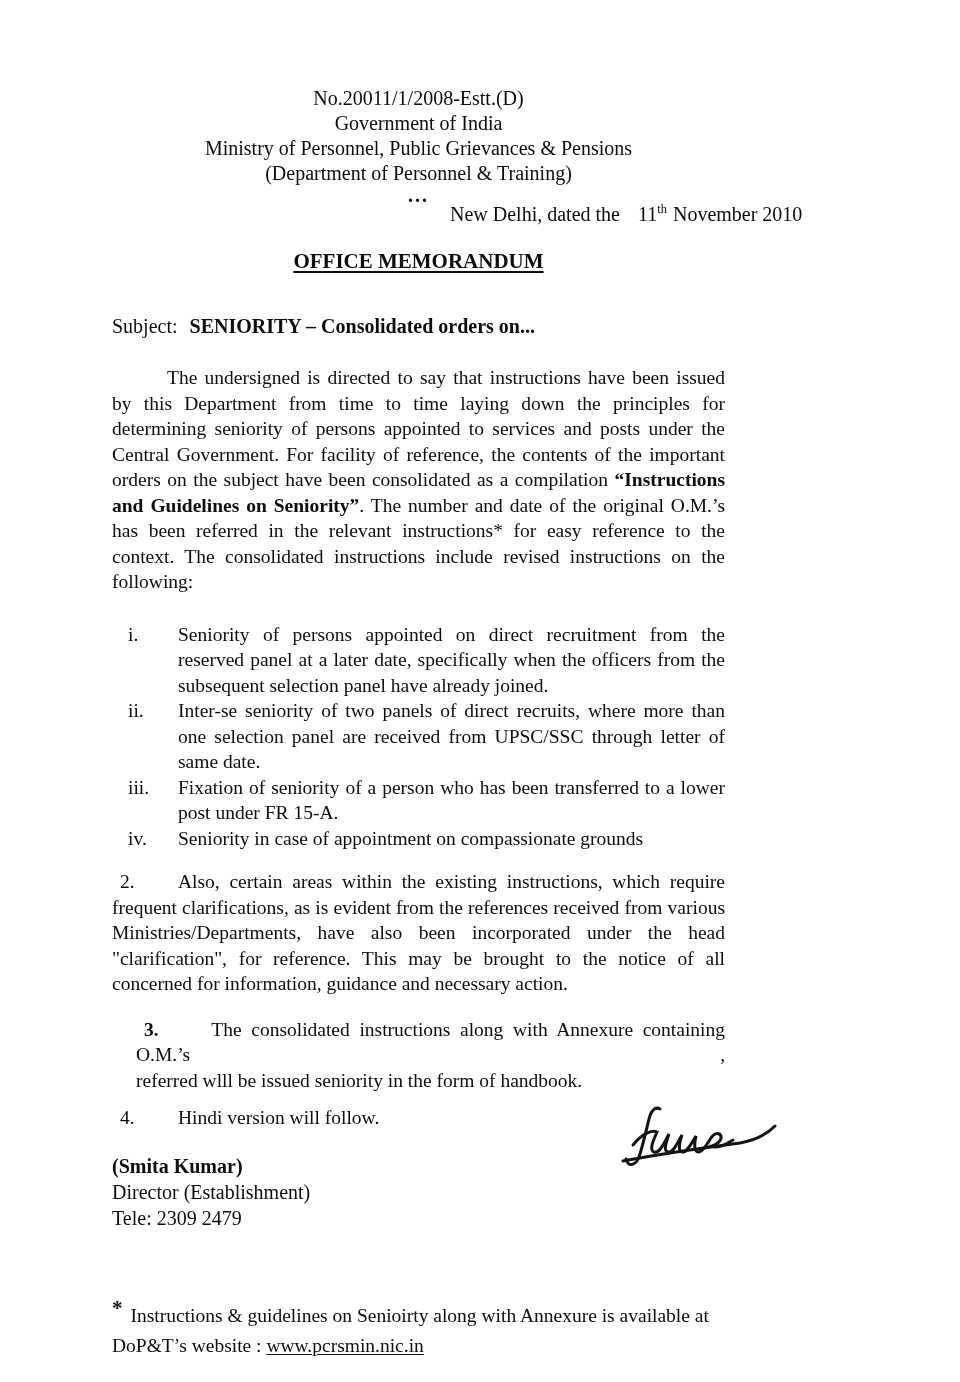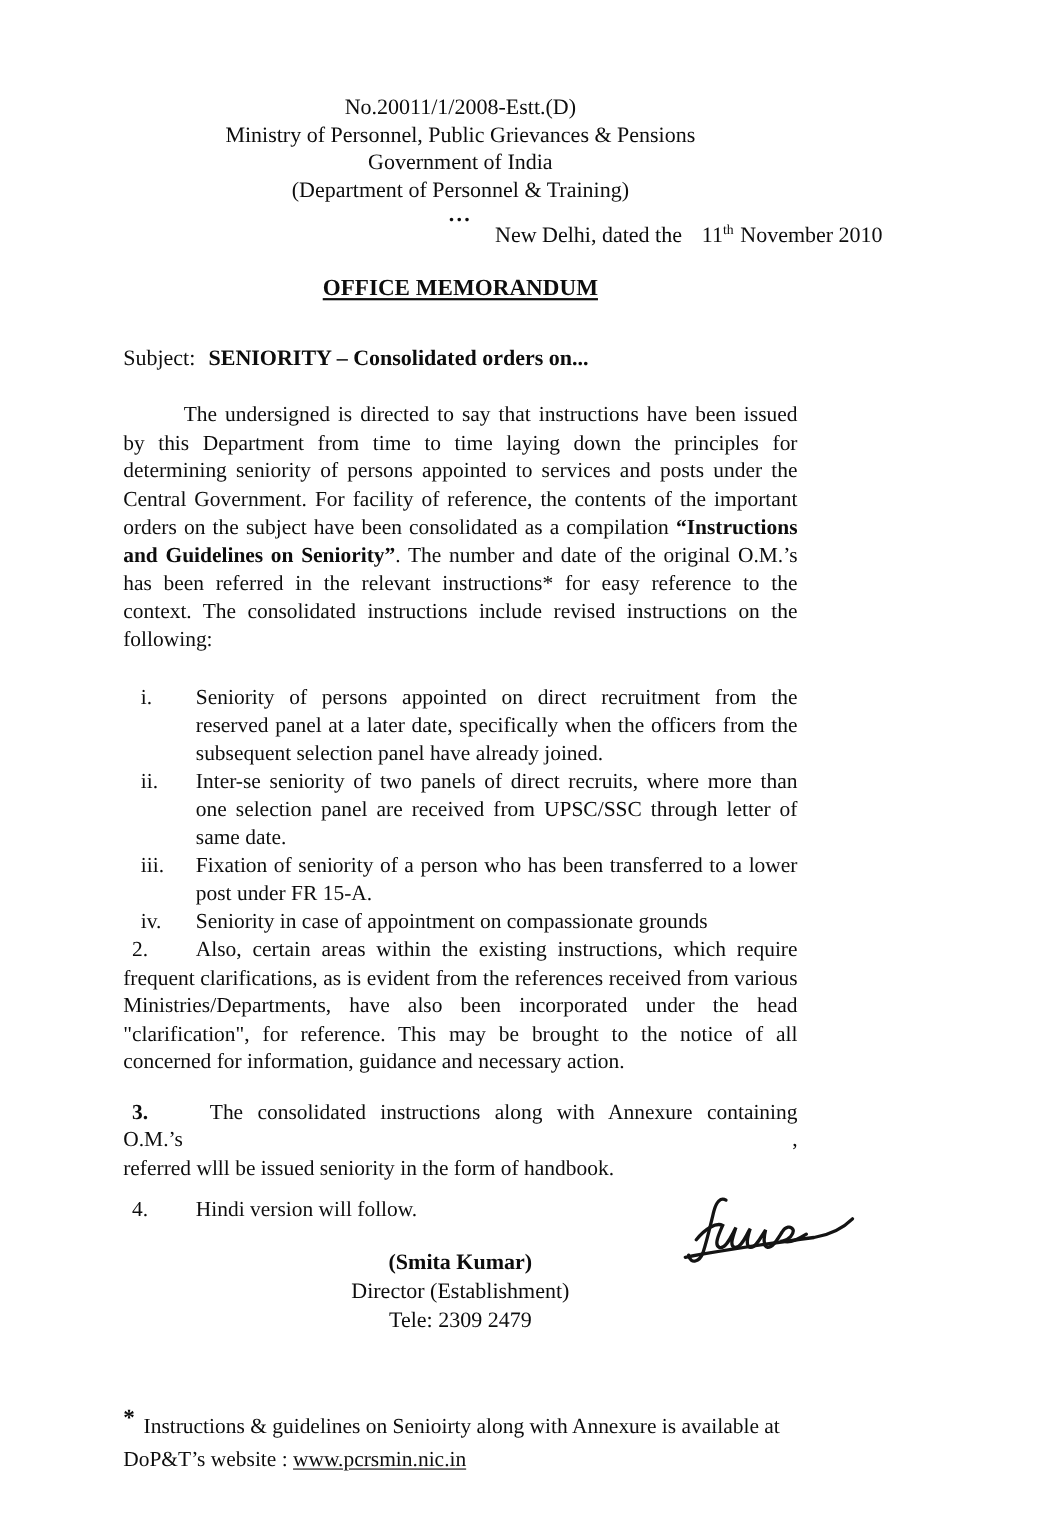--- a/index.html
+++ b/index.html
@@ -107,34 +107,34 @@
     text-align: justify;
   }
 
   .para-num {
     display: inline-block;
     box-sizing: border-box;
     width: 66px;
     padding-left: 8px;
     text-indent: 0;
   }
-  .para2 { }
-  .para3 { margin-top: 20px; }
+  .para2 { margin-top: 18px; }
+  .para3 { margin-top: 20px; margin-left: 24px; }
   .para3-l1 {
     text-align: justify;
     text-align-last: justify;
   }
   .para4 { margin-top: 12px; }
   .bold { font-weight: 700; }
 
   
   .sig-area {
     position: relative;
     margin-top: 22px;
-    text-align: center;
+    text-align: left;
     font-size: 20px;
     line-height: 26px;
   }
   .sig-name { font-weight: 700; }
   .sig-svg {
     position: absolute;
     top: -52px;
     right: -52px;
     width: 162px;
     height: 72px;
@@ -157,22 +157,22 @@
     text-underline-offset: 2px;
   }
 </style>
 </head>
 <body>
 
 <div class="page">
 
   <div class="header-block">
     <div>No.20011/1/2008-Estt.(D)</div>
+    <div>Government of India</div>
     <div>Ministry of Personnel, Public Grievances &amp; Pensions</div>
-    <div>Government of India</div>
     <div>(Department of Personnel &amp; Training)</div>
   </div>
 
   <div class="dots-line">...</div>
 
   <div class="date-line">
     <span>New Delhi, dated the</span><span class="sp18"></span><span>11</span><sup class="date-sup">th</sup><span class="sp6"></span><span>November  2010</span>
   </div>
 
   <div class="om-title">

